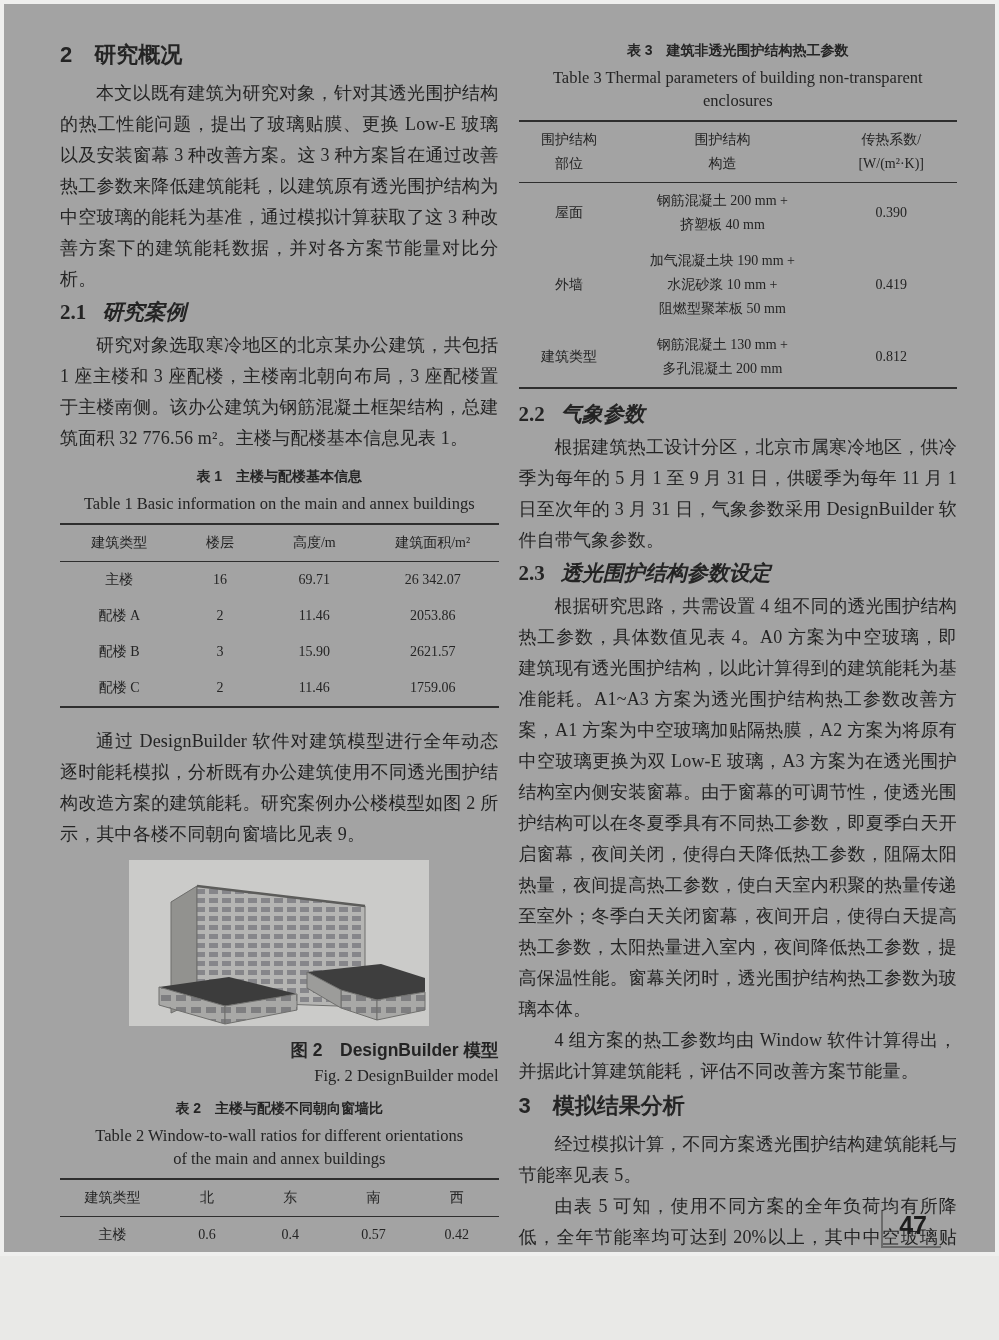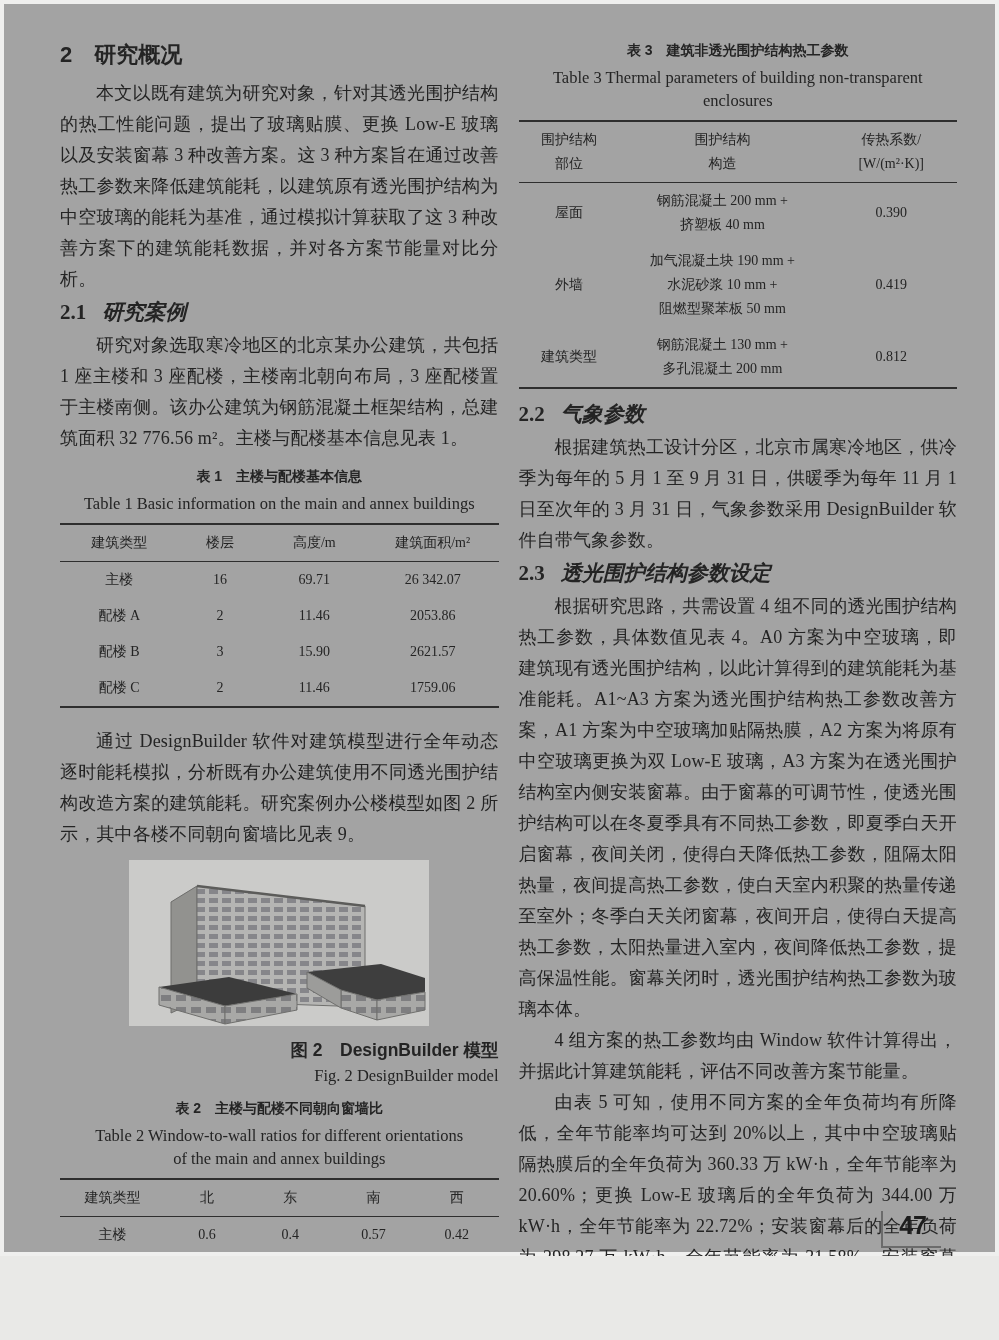--- a/index.html
+++ b/index.html
@@ -231,20 +231,24 @@
         <span class="num">2.2</span><span>气象参数</span>
       </div>
       <p class="body">根据建筑热工设计分区，北京市属寒冷地区，供冷季为每年的 5 月 1 至 9 月 31 日，供暖季为每年 11 月 1 日至次年的 3 月 31 日，气象参数采用 DesignBuilder 软件自带气象参数。</p>
 
       <div class="h2">
         <span class="num">2.3</span><span>透光围护结构参数设定</span>
       </div>
       <p class="body">根据研究思路，共需设置 4 组不同的透光围护结构热工参数，具体数值见表 4。A0 方案为中空玻璃，即建筑现有透光围护结构，以此计算得到的建筑能耗为基准能耗。A1~A3 方案为透光围护结构热工参数改善方案，A1 方案为中空玻璃加贴隔热膜，A2 方案为将原有中空玻璃更换为双 Low-E 玻璃，A3 方案为在透光围护结构室内侧安装窗幕。由于窗幕的可调节性，使透光围护结构可以在冬夏季具有不同热工参数，即夏季白天开启窗幕，夜间关闭，使得白天降低热工参数，阻隔太阳热量，夜间提高热工参数，使白天室内积聚的热量传递至室外；冬季白天关闭窗幕，夜间开启，使得白天提高热工参数，太阳热量进入室内，夜间降低热工参数，提高保温性能。窗幕关闭时，透光围护结构热工参数为玻璃本体。</p>
       <p class="body">4 组方案的热工参数均由 Window 软件计算得出，并据此计算建筑能耗，评估不同改善方案节能量。</p>
 
+      <div class="h1">
+        <span class="num">3</span><span>模拟结果分析</span>
+      </div>
+      <p class="body">经过模拟计算，不同方案透光围护结构建筑能耗与节能率见表 5。</p>
       <p class="body">由表 5 可知，使用不同方案的全年负荷均有所降低，全年节能率均可达到 20%以上，其中中空玻璃贴隔热膜后的全年负荷为 360.33 万 kW·h，全年节能率为 20.60%；更换 Low-E 玻璃后的全年负荷为 344.00 万 kW·h，全年节能率为 22.72%；安装窗幕后的全年负荷为 298.27 万 kW·h，全年节能率为 31.58%。安装窗幕后的全年节能率高于其他两种方案，超过了 30%。由图 3 可以发现，相比其他方案安装窗幕后全年能耗最低。</p>
 
     </div>
   </div>
 
   <div class="pagenum">
     <span>47</span>
   </div>
 </div>
 

